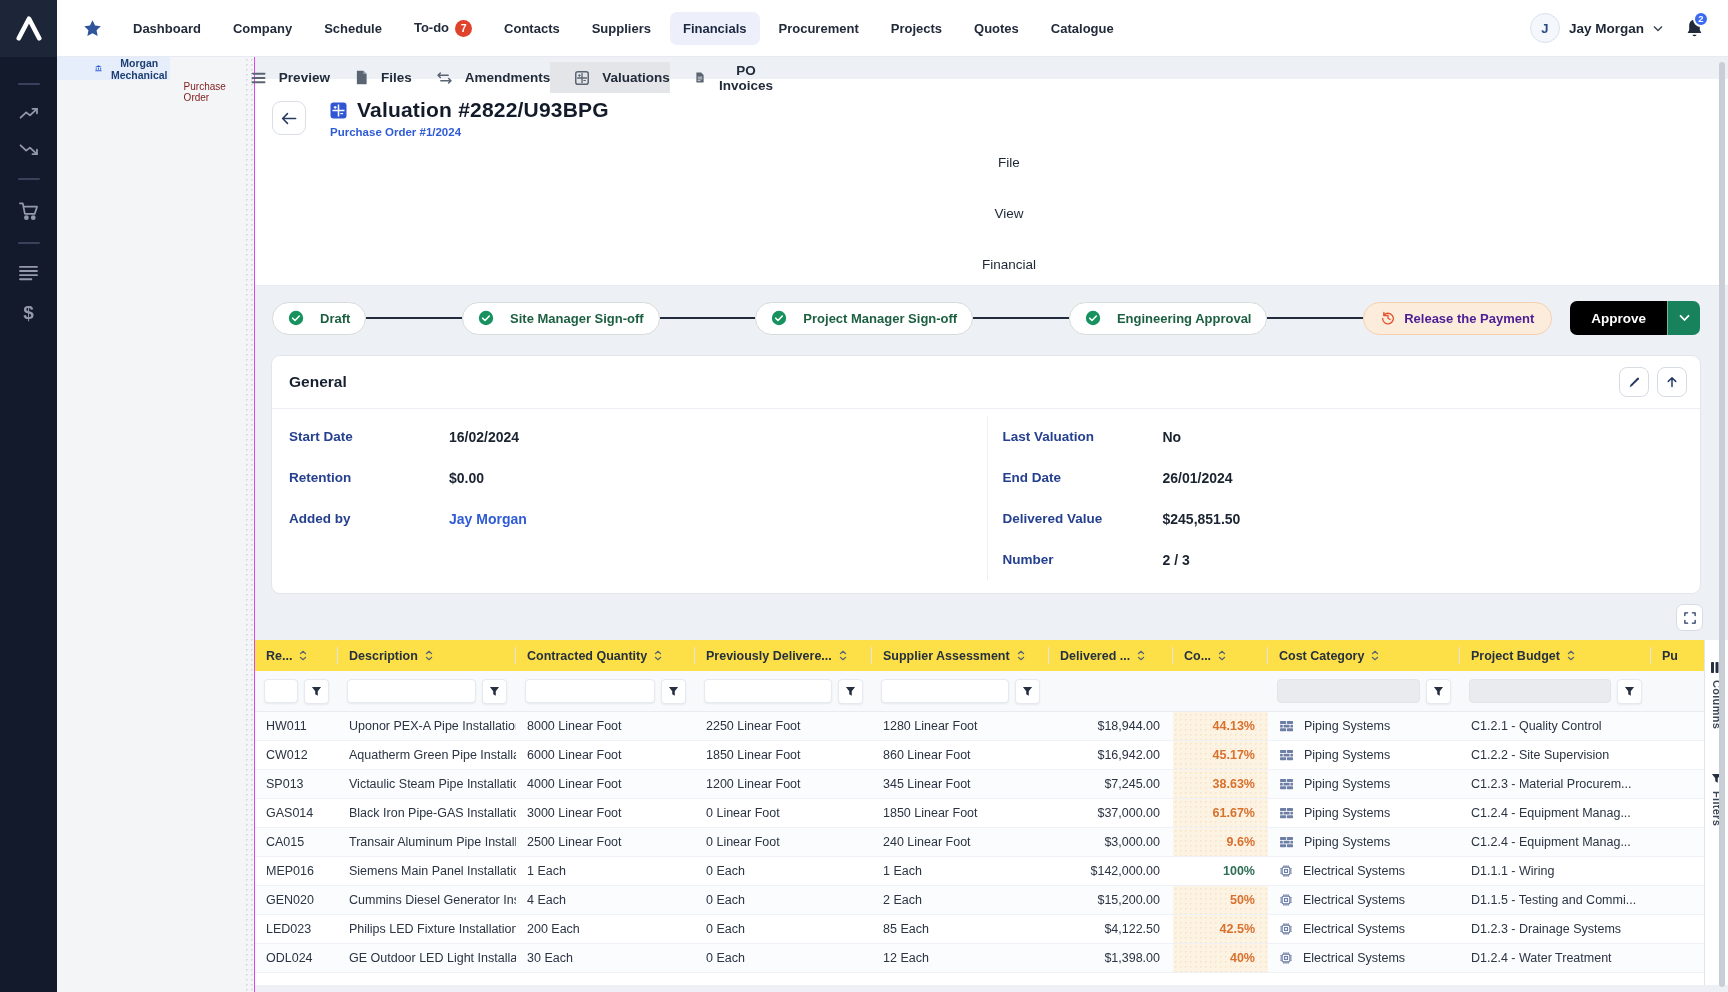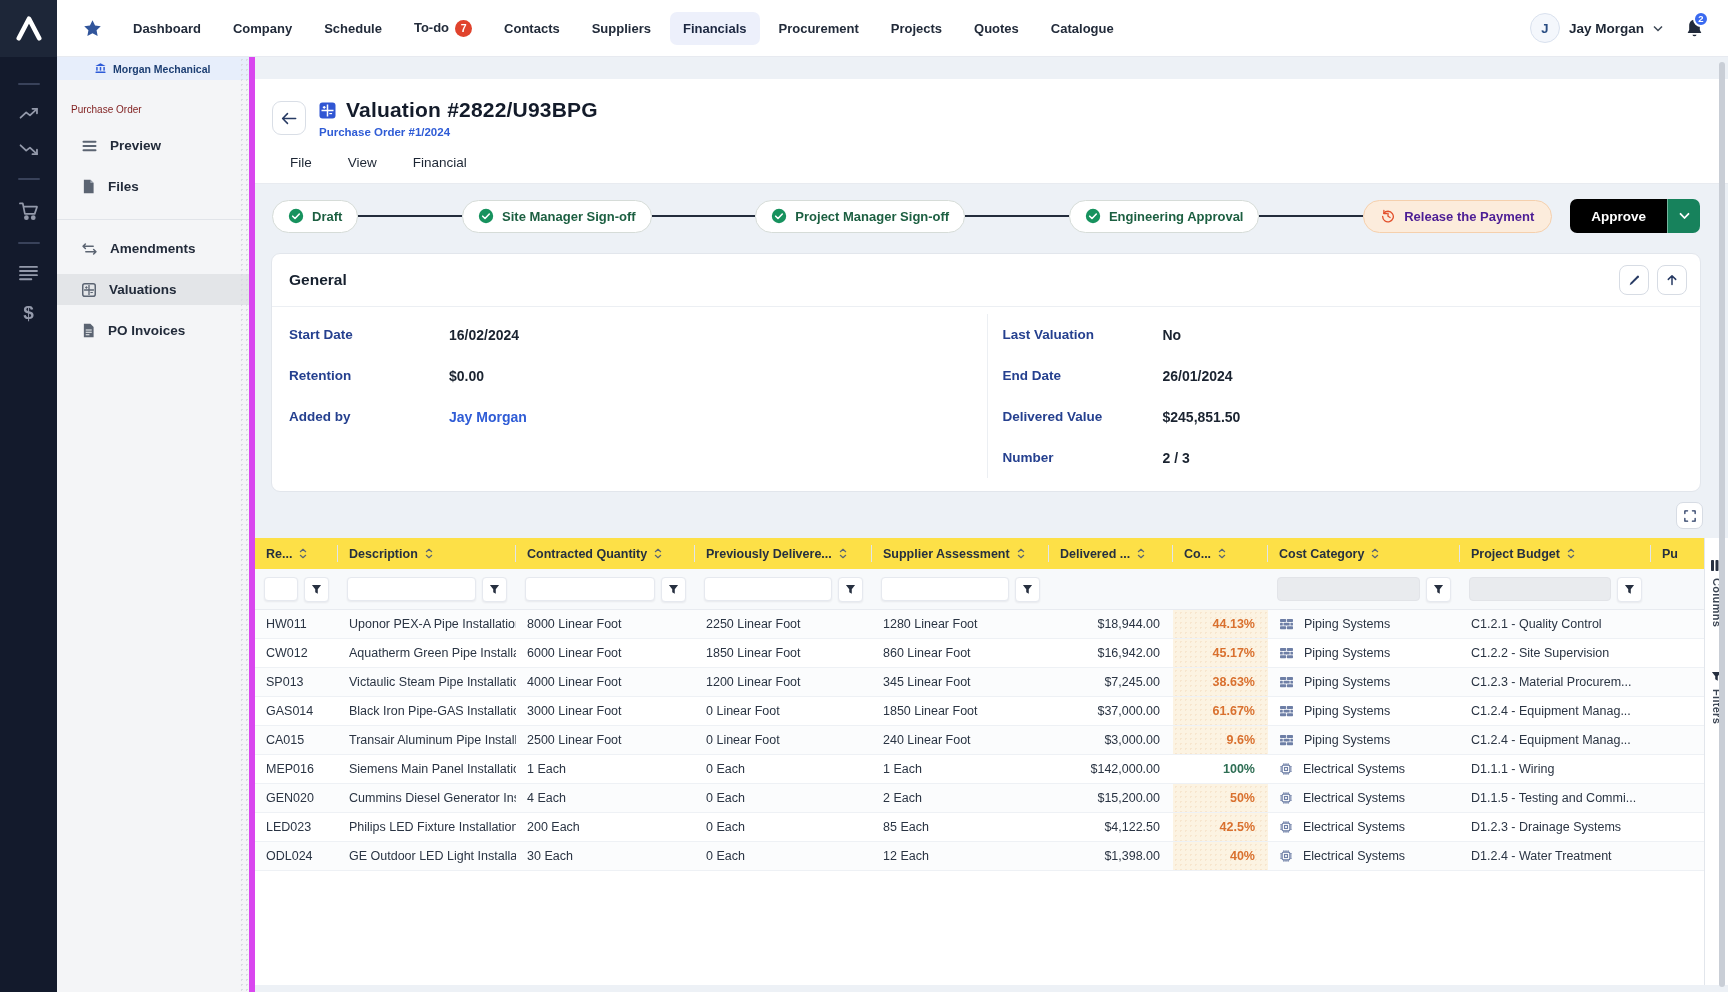--- a/index.html
+++ b/index.html
@@ -24,45 +24,45 @@
   .bell-badge { position:absolute; top:-7px; right:-5px; background:#3a6af0; color:#fff; border:2px solid #fff; border-radius:50%; min-width:16px; height:16px; font-size:9.5px; font-weight:700; display:flex; align-items:center; justify-content:center; }
 
   
   .body-row { flex:1; display:flex; min-height:0; }
 
   .rail { width:57px; flex:0 0 57px; background:#131a2c; display:flex; flex-direction:column; align-items:center; padding-top:26px; gap:21px; }
   .rail-divider { width:22px; height:2px; background:#39425a; border-radius:1px; }
   .rail-btn { background:none; border:none; cursor:pointer; display:flex; }
   .dollar-glyph { color:#949aab; font-size:19px; font-weight:700; }
 
-  .sidebar { width:198px; flex:0 0 198px; background:#f4f5f7; border-right:6px solid #d946ef; display:flex; flex-direction:column; position:relative; }
+  .sidebar { width:198px; flex:0 0 198px; background:#f4f5f7; border-right:1px solid #d946ef; display:flex; position:relative; }
   .sidebar::after { content:''; position:absolute; top:0; right:0; bottom:0; width:10px;
     background-image:radial-gradient(#d9dce2 1px, transparent 1px); background-size:5px 5px; }
   .company-banner { height:23px; background:#e7eefb; display:flex; align-items:center; gap:7px; padding-left:38px; font-size:10.5px; font-weight:700; color:#1d3f73; cursor:pointer; border:none; font-family:inherit; }
   .section-title { margin:24px 0 10px 14px; font-size:10px; color:#7f1d1d; }
   .side-item { height:31px; display:flex; align-items:center; gap:13px; padding-left:25px; font-size:13.5px; font-weight:700; color:#222b3a; margin:5px 0; cursor:pointer; background:none; border:none; width:100%; font-family:inherit; }
   .side-item.active { background:#e3e5e8; }
   .side-divider { height:1px; background:#e1e4e9; margin:12px 0 8px; }
 
   
   .main { flex:1; min-width:0; display:flex; flex-direction:column; background:#edf1f6; padding-bottom:7px; }
 
   .page-header { background:#fff; margin-top:22px; border-bottom:1px solid #e8ebf0; padding-top:19px; }
   .title-row { display:flex; align-items:flex-start; padding-left:17px; }
   .back-btn { width:34px; height:34px; margin-top:3px; border:1px solid #d9dee6; border-radius:9px; background:#fff; display:flex; align-items:center; justify-content:center; cursor:pointer; }
-  .title-block { margin-left:13px; }
+  .title-block { margin-left:24px; }
   .title-line { display:flex; align-items:center; gap:10px; }
   .page-title { font-size:21px; font-weight:800; color:#131b2a; letter-spacing:.2px; }
   .subtitle { margin-top:4px; font-size:11.5px; font-weight:700; color:#2f5cd6; cursor:pointer; background:none; border:none; font-family:inherit; display:block; }
-  .menu-row { display:flex; gap:36px; padding:17px 0 13px 35px; }
+  .menu-row { display:flex; gap:36px; padding:17px 0 13px 35px;flex-direction:column; }
   .menu-item { font-size:13.5px; color:#1d2634; background:none; border:none; cursor:pointer; font-family:inherit; }
 
   
   .workflow { display:flex; align-items:center; padding:15px 28px 12px 17px; }
-  .step-pill { display:flex; align-items:center; gap:8px; height:33px; padding:0 15px; background:#fff; border:1px solid #d6dcd8; border-radius:17px; font-size:13px; font-weight:700; color:#1c5f41; white-space:nowrap; cursor:pointer; font-family:inherit; }
+  .step-pill { display:flex; align-items:center; gap:16px; height:33px; padding:0 15px; background:#fff; border:1px solid #d6dcd8; border-radius:17px; font-size:13px; font-weight:700; color:#1c5f41; white-space:nowrap; cursor:pointer; font-family:inherit; }
   .connector { flex:1; min-width:18px; height:2px; background:#232c3c; }
   .release-pill { display:flex; align-items:center; gap:9px; height:33px; padding:0 17px; background:#fcecdc; border:1px solid #f5d0ad; border-radius:17px; font-size:13px; font-weight:700; color:#4c1d95; white-space:nowrap; cursor:pointer; font-family:inherit; }
   .approve-split { display:flex; height:34px; margin-left:18px; border-radius:7px; overflow:hidden; flex:0 0 auto; }
   .approve-main { background:#000000; color:#fff; border:none; font-size:13.5px; font-weight:700; padding:0 21px; cursor:pointer; font-family:inherit; }
   .approve-caret { background:#17825c; border:none; border-left:1px solid rgba(255,255,255,.4); width:33px; display:flex; align-items:center; justify-content:center; cursor:pointer; }
 
   
   .general-card { background:#fff; border:1px solid #e2e6ec; border-radius:9px; margin:8px 27px 0 16px; }
   .card-head { display:flex; align-items:center; justify-content:space-between; padding:11px 13px 11px 17px; border-bottom:1px solid #eceff3; }
   .card-title { font-size:15.5px; font-weight:700; color:#16202e; }

